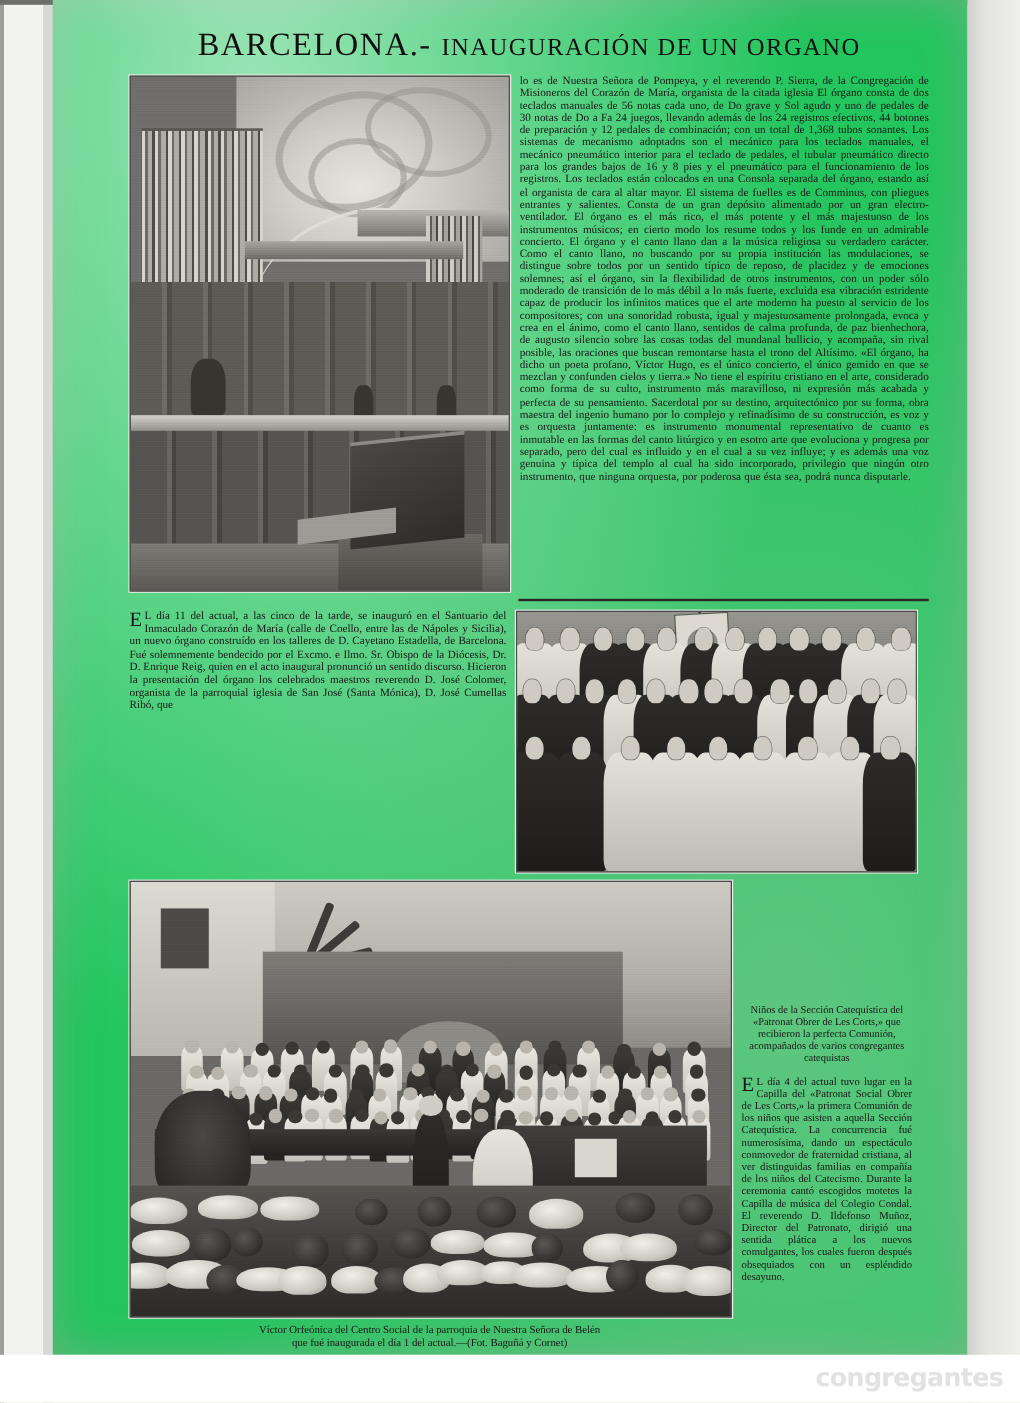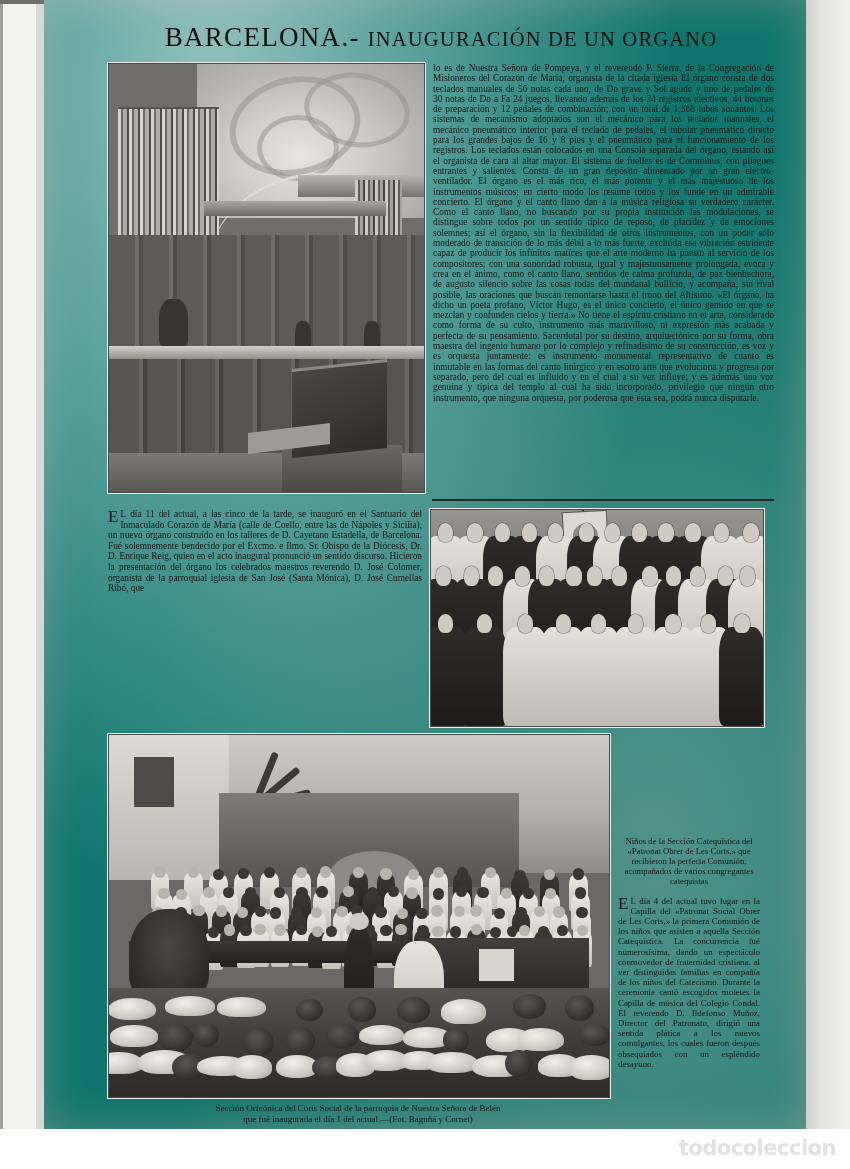--- a/index.html
+++ b/index.html
@@ -12,21 +12,21 @@
   }
   
   #scan{
     position:absolute;inset:0;
     background:
       linear-gradient(90deg,#9d9d9b 0px,#9d9d9b 3px,#f2f2f0 3px,#f2f2f0 36px,#d8d8d5 36px,#d8d8d5 44px,#e9e9e6 44px,#e9e9e6 100%);
   }
   #page{
     position:absolute;
     left:44px;top:0px;width:762px;height:1129px;
-    background:#0f766e;
+    background:#22c55e;
     box-shadow:inset 0 0 40px rgba(170,165,155,.45);
   }
   #page:before{
     content:"";position:absolute;inset:0;
     background:
       radial-gradient(ellipse at 22% 8%, rgba(255,255,255,.55), rgba(255,255,255,0) 55%),
       radial-gradient(ellipse at 80% 75%, rgba(205,200,190,.35), rgba(255,255,255,0) 60%);
     pointer-events:none;
   }
   
@@ -678,32 +678,32 @@
               <div class="head" style="left: 63.3897%; top: 58.1437%; width: 10.4079%; height: 19.8943%; border-radius: 50% 50% 40% 40%; background: radial-gradient(at 40% 35%, rgb(241, 239, 232) 0%, rgb(203, 201, 194) 60%, rgb(160, 158, 151) 100%);"></div>
               <div class="head" style="left: 72.5748%; top: 61.1867%; width: 10.268%; height: 20.1598%; border-radius: 50% 50% 40% 40%; background: radial-gradient(at 40% 35%, rgb(241, 239, 232) 0%, rgb(203, 201, 194) 60%, rgb(160, 158, 151) 100%);"></div>
               <div class="head" style="left: 79.2855%; top: 57.0853%; width: 5.23651%; height: 24.6811%; border-radius: 50%; background: radial-gradient(at 40% 35%, rgb(90, 87, 83) 0%, rgb(43, 41, 38) 80%);"></div>
               <div class="head" style="left: 85.769%; top: 60.5972%; width: 8.51045%; height: 20.6742%; border-radius: 50% 50% 40% 40%; background: radial-gradient(at 40% 35%, rgb(241, 239, 232) 0%, rgb(203, 201, 194) 60%, rgb(160, 158, 151) 100%);"></div>
               <div class="head" style="left: 91.9554%; top: 61.694%; width: 9.14611%; height: 22.5409%; border-radius: 50% 50% 40% 40%; background: radial-gradient(at 40% 35%, rgb(241, 239, 232) 0%, rgb(203, 201, 194) 60%, rgb(160, 158, 151) 100%);"></div>
             </div>
           <div class="grain"></div>
         </div>
 
         <div class="bottomcap">
-          <div>Sección Orfeónica del Corts Social de la parroquia de Nuestra Señora de Belén</div>
+          <div>Víctor Orfeónica del Centro Social de la parroquia de Nuestra Señora de Belén</div>
           <div>que fué inaugurada el día 1 del actual.—(Fot. Baguñá y Cornet)</div>
         </div>
       </div>
 
       <div class="rightcol">
         <div style="height:110px"></div>
         <div class="cap-center">Niños de la Sección Catequística del «Patronat Obrer de Les Corts,» que recibieron la perfecta Comunión, acompañados de varios congregantes catequistas</div>
         <div class="rightbody">
           <p><span class="dropcap">E</span><span class="sc">L</span><span> día 4 del actual tuvo lugar en la Capilla del «Patronat Social Obrer de Les Corts,» la primera Comunión de los niños que asisten a aquella Sección Catequística. La concurrencia fué numerosísima, dando un espectáculo conmovedor de fraternidad cristiana, al ver distinguidas familias en compañía de los niños del Catecismo. Durante la ceremonia cantó escogidos motetes la Capilla de música del Colegio Condal. El reverendo D. Ildefonso Muñoz, Director del Patronato, dirigió una sentida plática a los nuevos comulgantes, los cuales fueron después obsequiados con un espléndido desayuno.</span></p>
         </div>
       </div>
 
     </div>
 
   </div>
 </div>
 
 <div id="bottomband"></div>
-<div class="watermark">todocoleccion</div>
+<div class="watermark">congregantes</div>
 
 </body></html>

